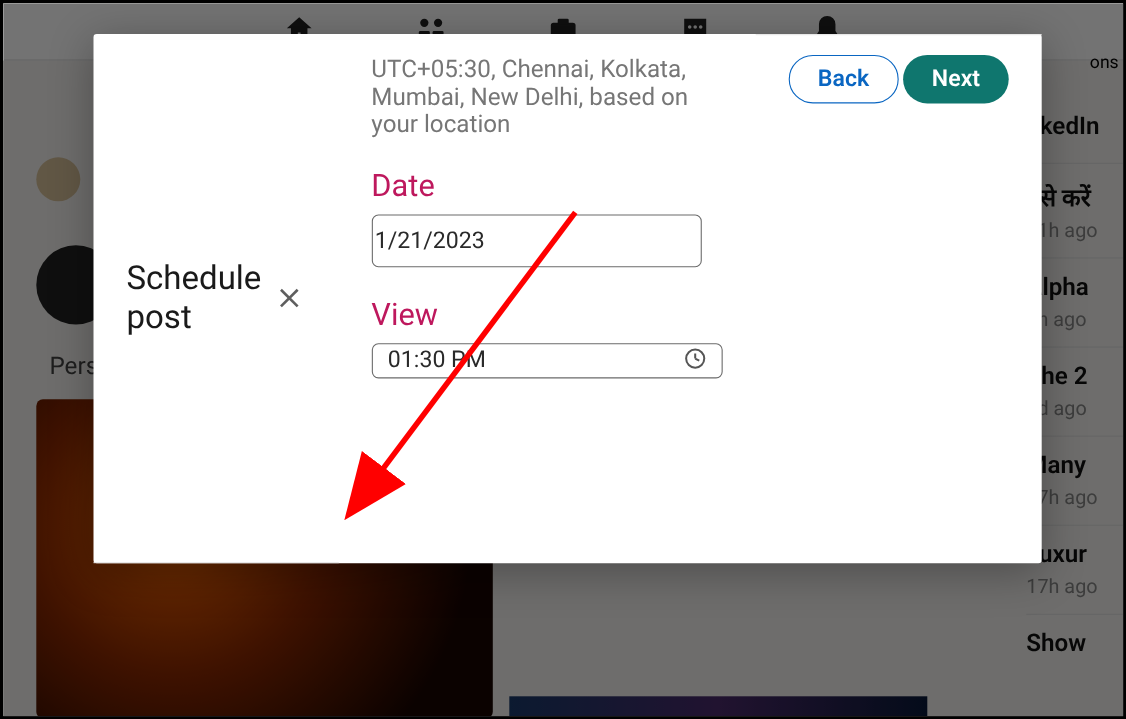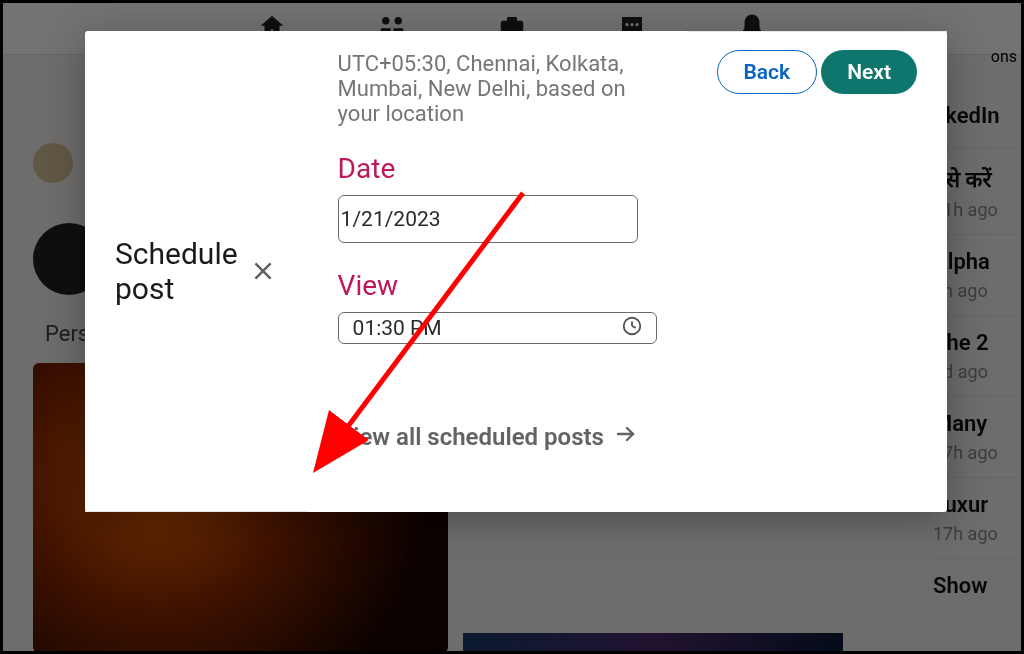--- a/index.html
+++ b/index.html
@@ -305,21 +305,20 @@
       <span class="clock-icon">
         <svg width="22" height="22" viewBox="0 0 24 24" fill="none" stroke="#555" stroke-width="2">
             <circle cx="12" cy="12" r="9"></circle>
             <line x1="12" y1="7" x2="12" y2="12"></line>
             <line x1="12" y1="12" x2="16" y2="14"></line>
           </svg>
       </span>
     </div>
 
     <div class="view-scheduled">
-      <span>View all scheduled posts</span>
       <span>
         <svg width="24" height="24" viewBox="0 0 24 24" fill="none" stroke="#636363" stroke-width="2.4" stroke-linecap="round">
             <line x1="4" y1="12" x2="19" y2="12"></line>
             <polyline points="13,6 19,12 13,18"></polyline>
           </svg>
       </span>
     </div>
   </div>
 
   <div class="modal-footer">

